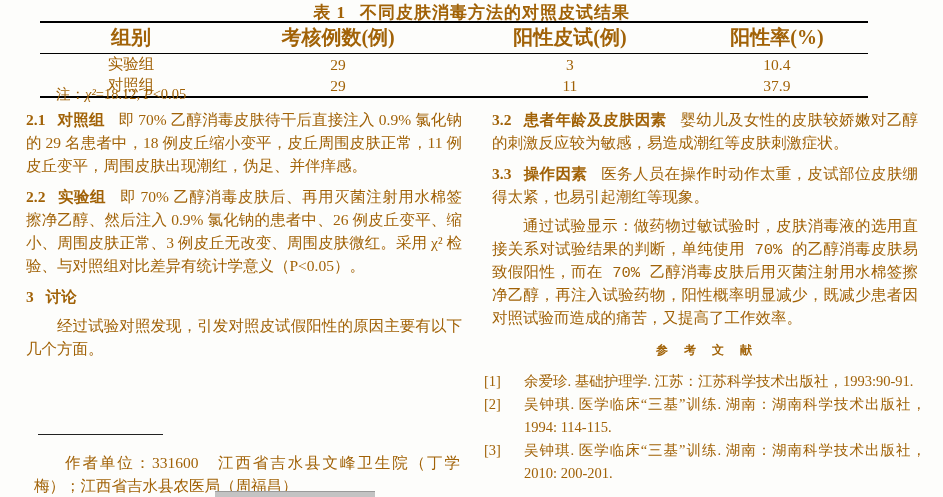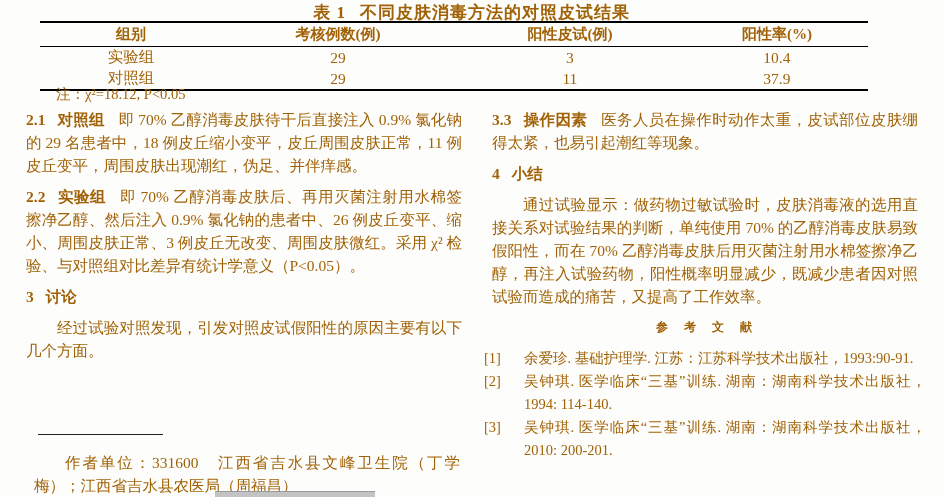--- a/index.html
+++ b/index.html
@@ -6,32 +6,32 @@
   .page{
     position:relative;width:943px;height:497px;background:#fdfdfb;
     font-family:"Liberation Serif","DejaVu Serif",serif;color:#a16207;
     overflow:hidden;margin:0 auto;
   }
   .title{position:absolute;top:1px;left:0;width:100%;text-align:center;
     font-size:17px;font-weight:bold;letter-spacing:1px;}
   .title .tl{margin-right:14px;font-weight:900;}
   table.t{position:absolute;left:40px;top:21px;width:828px;
     border-collapse:collapse;border-top:2.5px solid #000;border-bottom:2.5px solid #000;}
-  table.t th{font-size:15px;font-weight:bold;height:20px;padding:1px 0 2px;
+  table.t th{font-size:20px;font-weight:bold;height:20px;padding:1px 0 2px;
     border-bottom:1.8px solid #000;text-align:center;font-weight:700;}
   table.t td{font-size:15.5px;height:21px;text-align:center;padding:0;}
   .note{position:absolute;left:56px;top:85px;font-size:14.5px;}
-  .note .it{}
+  .note .it{font-style:italic;}
   .col{position:absolute;top:100px;text-align:justify;font-size:15.5px;line-height:23px;}
   .col-left{left:18px;width:452px;}
   .col-right{left:484px;width:442px;}
   .col p{margin:8px;}
   .num{font-weight:bold;margin-right:12px;}
   .st{font-weight:bold;margin-right:14px;}
-  .ind{text-indent:2em;}
+  .ind{text-indent:2em;font-family:Liberation Mono, monospace;}
   .refs-h{text-align:center;font-weight:bold;font-size:12px;
     margin:9px 0 7px 0;letter-spacing:2px;text-indent:0 !important;}
   .ref{display:flex;font-size:14.5px;line-height:23px;text-align:justify;}
   .ref .no{width:40px;flex:none;}
   .ref .rt{flex:1;}
   .footer{position:absolute;left:18px;top:434px;width:458px;
     font-size:15.5px;line-height:23px;}
   .footer-rule{width:125px;margin-left:20px;border-top:1.5px solid #222;
     margin-bottom:7px;}
   .footer p{margin:16px;text-indent:2em;text-align:justify;}
@@ -90,36 +90,36 @@
       <span class="num">2.2</span><span class="st">实验组</span><span>即 70% 乙醇消毒皮肤后、再用灭菌注射用水棉签擦净乙醇、然后注入 0.9% 氯化钠的患者中、26 例皮丘变平、缩小、周围皮肤正常、3 例皮丘无改变、周围皮肤微红。采用 χ² 检验、与对照组对比差异有统计学意义（P&lt;0.05）。</span>
     </p>
     <p>
       <span class="num">3</span><span class="st">讨论</span>
     </p>
     <p class="ind">经过试验对照发现，引发对照皮试假阳性的原因主要有以下几个方面。</p>
   </div>
 
   <div class="col col-right">
     <p>
-      <span class="num">3.3</span><span class="st">操作因素</span><span>医务人员在操作时动作太重，皮试部位皮肤绷得太紧，也易引起潮红等现象。</span>
+      <span class="num">3.2</span><span class="st">患者年龄及皮肤因素</span><span>婴幼儿及女性的皮肤较娇嫩对乙醇的刺激反应较为敏感，易造成潮红等皮肤刺激症状。</span>
     </p>
     <p>
-      <span class="num">4</span><span class="st">小结</span>
+      <span class="num">3.3</span><span class="st">操作因素</span><span>医务人员在操作时动作太重，皮试部位皮肤绷得太紧，也易引起潮红等现象。</span>
     </p>
     <p class="ind">通过试验显示：做药物过敏试验时，皮肤消毒液的选用直接关系对试验结果的判断，单纯使用 70% 的乙醇消毒皮肤易致假阳性，而在 70% 乙醇消毒皮肤后用灭菌注射用水棉签擦净乙醇，再注入试验药物，阳性概率明显减少，既减少患者因对照试验而造成的痛苦，又提高了工作效率。</p>
 
     <p class="refs-h">参　考　文　献</p>
 
     <div class="ref">
       <span class="no">[1]</span>
       <span class="rt">余爱珍. 基础护理学. 江苏：江苏科学技术出版社，1993:90-91.</span>
     </div>
     <div class="ref">
       <span class="no">[2]</span>
-      <span class="rt">吴钟琪. 医学临床“三基”训练. 湖南：湖南科学技术出版社，1994: 114-140.</span>
+      <span class="rt">吴钟琪. 医学临床“三基”训练. 湖南：湖南科学技术出版社，1994: 114-115.</span>
     </div>
     <div class="ref">
       <span class="no">[3]</span>
       <span class="rt">吴钟琪. 医学临床“三基”训练. 湖南：湖南科学技术出版社，2010: 200-201.</span>
     </div>
   </div>
 
   <div class="footer">
     <div class="footer-rule"></div>
     <p>作者单位：331600　江西省吉水县文峰卫生院（丁学梅）；江西省吉水县农医局（周福昌）</p>

